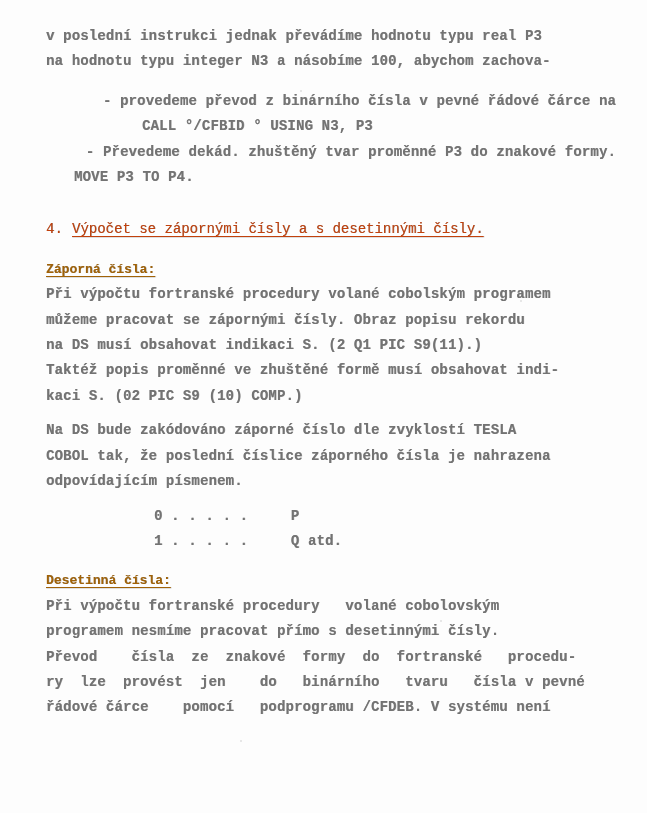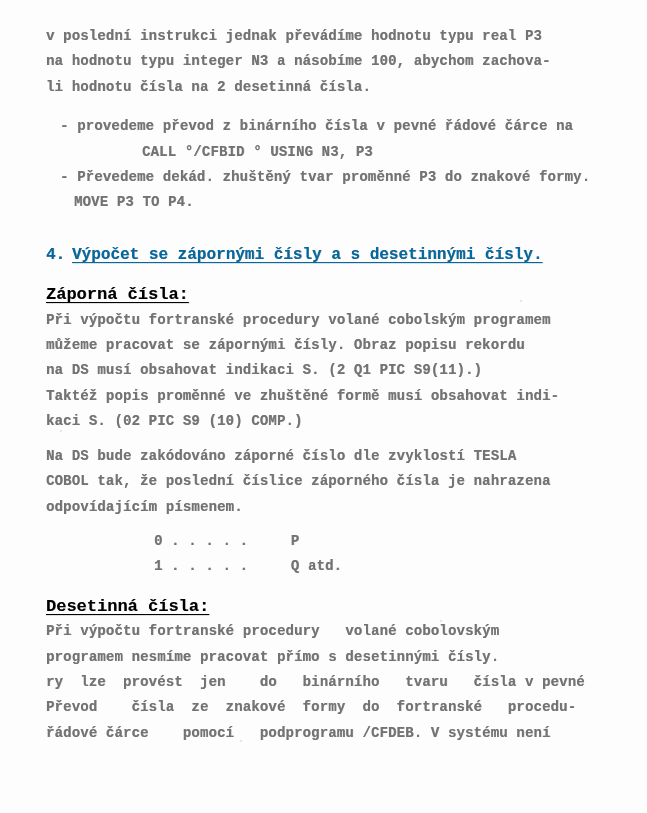--- a/index.html
+++ b/index.html
@@ -34,74 +34,73 @@
   .line {
     font-size: 14px;
     line-height: 25.4px;
     letter-spacing: 0.15px;
     white-space: pre;
     font-weight: bold;
     color: #737373;
     text-shadow: 0.4px 0.3px 0px rgba(0,0,0,0.35);
   }
   .line.indent1 { padding-left: 0px; }
-  .line.indent2 { padding-left: 14px; }
+  .line.indent2 { padding-left: 14px; text-align: right; }
   .line.indent3 { padding-left: 28px; }
   .line.indent-code { padding-left: 96px; }
   .line.indent-list { padding-left: 108px; }
 
   .gap-sm { height: 9px; }
   .gap-md { height: 14px; }
   .gap-lg { height: 18px; }
 
   .section-heading {
-    font-size: 16px;
+    font-size: 14px;
     line-height: 25.4px;
     white-space: pre;
-    font-weight: bold;
-    color: #0369a1;
+    font-weight: normal;
+    color: #c2410c;
     text-shadow: 0.4px 0.3px 0px rgba(0,0,0,0.4);
   }
   .section-heading .num {
     display: inline-block;
     width: 26px;
   }
   .underline {
     text-decoration: underline;
     text-underline-offset: 3px;
   }
   .sub-heading {
-    font-size: 17px;
+    font-size: 13px;
     line-height: 25.4px;
     white-space: pre;
     font-weight: bold;
     text-decoration: underline;
     text-underline-offset: 3px;
-    color: #000000;
+    color: #a16207;
     text-shadow: 0.4px 0.3px 0px rgba(0,0,0,0.4);
   }
   .noise {
     position: absolute;
     background: #c9c9c9;
     border-radius: 50%;
     opacity: 0.55;
     pointer-events: none;
   }
 </style>
 </head>
 <body>
 
 <div class="page">
 
   <div class="body-text">
 
     <div class="para">
       <div class="line indent1">v poslední instrukci jednak převádíme hodnotu typu real P3</div>
       <div class="line indent1">na hodnotu typu integer N3 a násobíme 100, abychom zachova-</div>
-      <div class="line indent1">li hodnotu čísla na 2 desetinná čísla.</div>
     </div>
 
     <div class="gap-md"></div>
 
     <div class="para">
       <div class="line indent2"><span>-</span> <span>provedeme převod z binárního čísla v pevné řádové čárce na</span></div>
       <div class="line indent-code">CALL °/CFBID ° USING N3, P3</div>
     </div>
 
     <div class="para">
@@ -143,22 +142,22 @@
       <div class="line indent-list">0 . . . . .     P</div>
       <div class="line indent-list">1 . . . . .     Q atd.</div>
     </div>
 
     <div class="gap-md"></div>
 
     <div class="sub-heading indent1">Desetinná čísla:</div>
     <div class="para">
       <div class="line indent1">Při výpočtu fortranské procedury   volané cobolovským</div>
       <div class="line indent1">programem nesmíme pracovat přímo s desetinnými čísly.</div>
+      <div class="line indent1">Převod    čísla  ze  znakové  formy  do  fortranské   procedu-</div>
       <div class="line indent1">ry  lze  provést  jen    do   binárního   tvaru   čísla v pevné</div>
-      <div class="line indent1">Převod    čísla  ze  znakové  formy  do  fortranské   procedu-</div>
       <div class="line indent1">řádové čárce    pomocí   podprogramu /CFDEB. V systému není</div>
 
     </div>
 
   </div>
 
   <div class="noise" style="left:300px;top:90px;width:2px;height:2px;"></div>
   <div class="noise" style="left:120px;top:170px;width:2px;height:2px;"></div>
   <div class="noise" style="left:520px;top:300px;width:2px;height:2px;"></div>
   <div class="noise" style="left:60px;top:430px;width:2px;height:2px;"></div>

